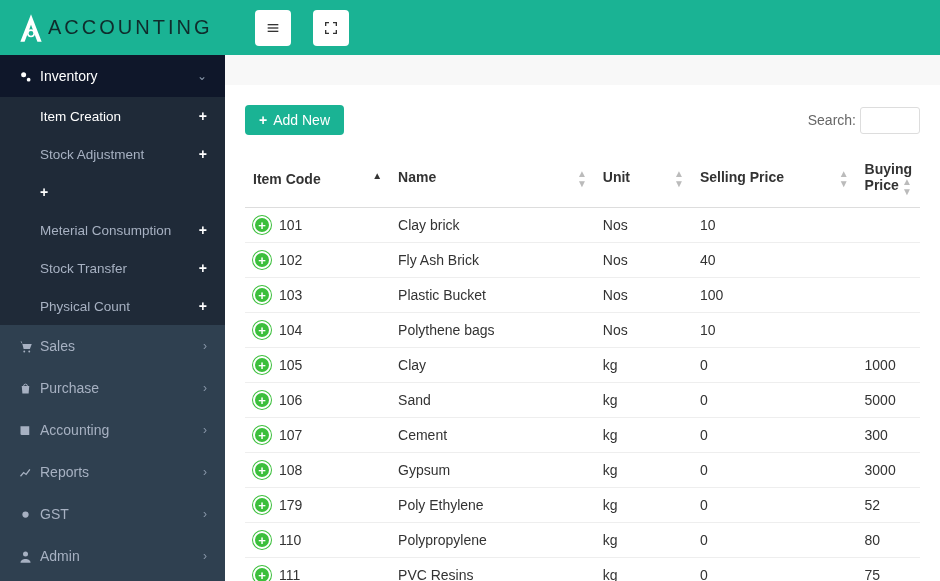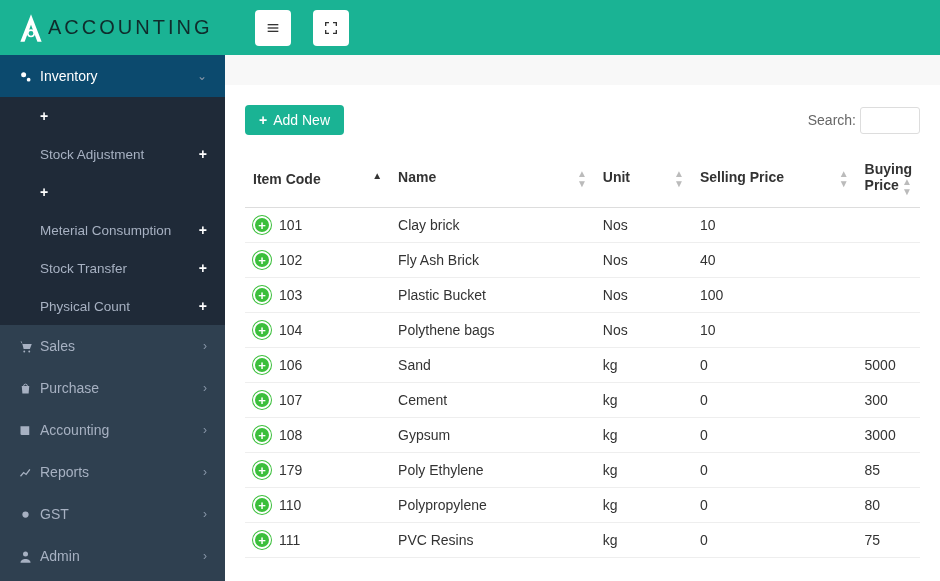--- a/index.html
+++ b/index.html
@@ -19,21 +19,21 @@
   .layout { display: flex; height: calc(100% - 55px); }
   .sidebar { width: 225px; background: #2f4050; color: #a7b1c2; overflow-y: auto; }
   .content { flex: 1; background: #fff; overflow: auto; position: relative; }
 
   
   .nav-item { display: flex; align-items: center; padding: 13px 18px; cursor: pointer; border-bottom: none; color: #a7b1c2; }
   .nav-item .mi { width: 22px; display: inline-flex; align-items: center; }
   .nav-item .mi svg { width: 15px; height: 15px; }
   .nav-item .lbl { flex: 1; font-size: 14px; }
   .nav-item .chev { font-size: 12px; color: #8795a7; }
-  .nav-item.active { background: #0c4a6e; color: #fff; }
+  .nav-item.active { background: #0f172a; color: #fff; }
   .subnav { background: #1f2a38; }
   .sub-item { display: flex; align-items: center; padding: 11px 18px 11px 40px; cursor: pointer; color: #a7b1c2; }
   .sub-item.active { color: #fff; }
   .sub-item .lbl { flex: 1; font-size: 13.5px; }
   .sub-item .plus { color: #fff; font-weight: bold; font-size: 14px; }
 
   
   .panel-top { height: 30px; background: #f8f8f8; margin: 0 0 12px 0; }
   .panel { padding: 0 20px 20px 20px; }
   .panel-header { display: flex; align-items: center; padding: 8px 0 16px 0; }
@@ -95,20 +95,21 @@
         <svg viewBox="0 0 24 24" fill="currentColor">
             <circle cx="9" cy="9" r="4"></circle>
             <circle cx="17" cy="17" r="3"></circle>
           </svg>
       </span>
       <span class="lbl">Inventory</span>
       <span class="chev">⌄</span>
     </div>
     <div class="subnav">
       <div class="sub-item active">
+        <span class="lbl">Item Creation</span>
         <span class="plus">+</span>
       </div>
       <div class="sub-item">
         <span class="lbl">Stock Adjustment</span>
         <span class="plus">+</span>
       </div>
       <div class="sub-item">
         <span class="plus">+</span>
       </div>
       <div class="sub-item">
@@ -247,20 +248,27 @@
               <td></td>
             </tr>
             <tr>
               <td><span class="expand-btn">+</span><span>104</span></td>
               <td>Polythene bags</td>
               <td>Nos</td>
               <td>10</td>
               <td></td>
             </tr>
             <tr>
+              <td><span class="expand-btn">+</span><span>105</span></td>
+              <td>Clay</td>
+              <td>kg</td>
+              <td>0</td>
+              <td>1000</td>
+            </tr>
+            <tr>
               <td><span class="expand-btn">+</span><span>106</span></td>
               <td>Sand</td>
               <td>kg</td>
               <td>0</td>
               <td>5000</td>
             </tr>
             <tr>
               <td><span class="expand-btn">+</span><span>107</span></td>
               <td>Cement</td>
               <td>kg</td>
@@ -272,21 +280,21 @@
               <td>Gypsum</td>
               <td>kg</td>
               <td>0</td>
               <td>3000</td>
             </tr>
             <tr>
               <td><span class="expand-btn">+</span><span>179</span></td>
               <td>Poly Ethylene</td>
               <td>kg</td>
               <td>0</td>
-              <td>85</td>
+              <td>52</td>
             </tr>
             <tr>
               <td><span class="expand-btn">+</span><span>110</span></td>
               <td>Polypropylene</td>
               <td>kg</td>
               <td>0</td>
               <td>80</td>
             </tr>
             <tr>
               <td><span class="expand-btn">+</span><span>111</span></td>

